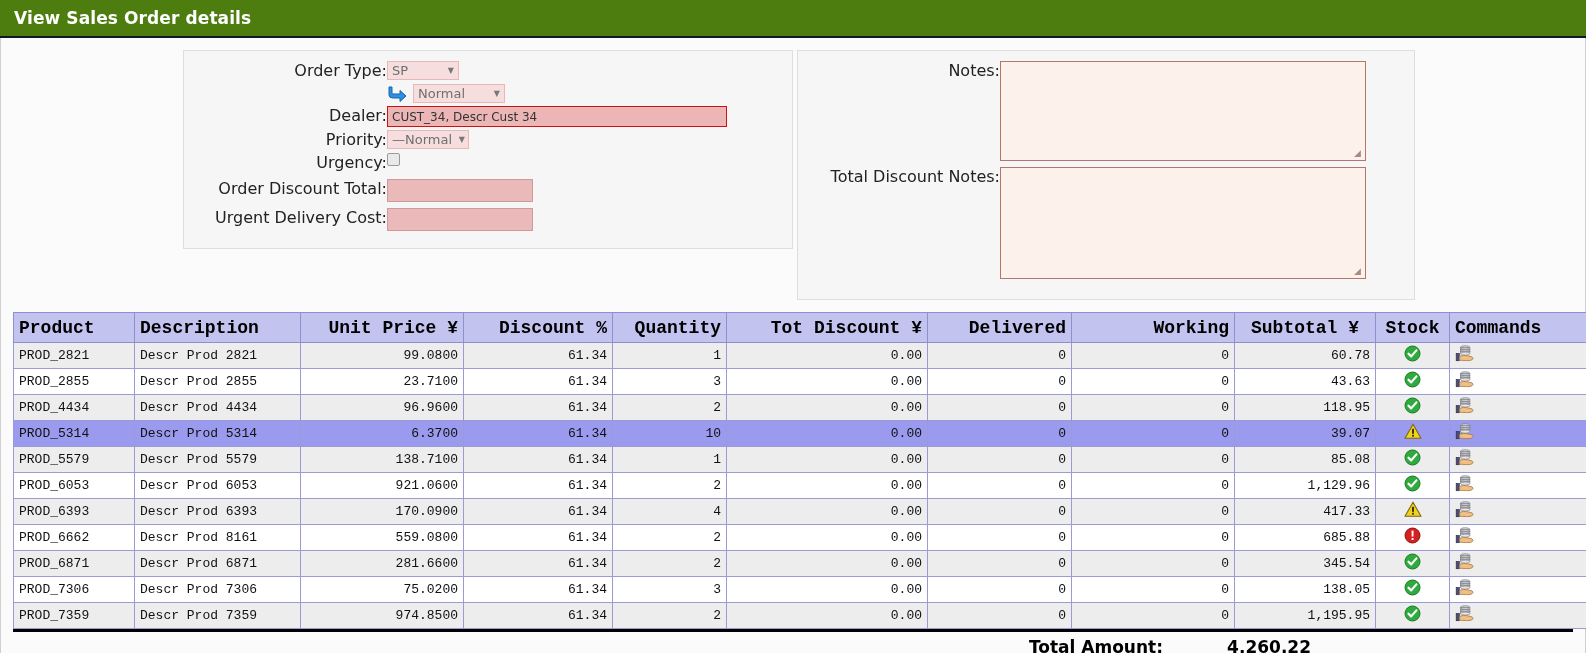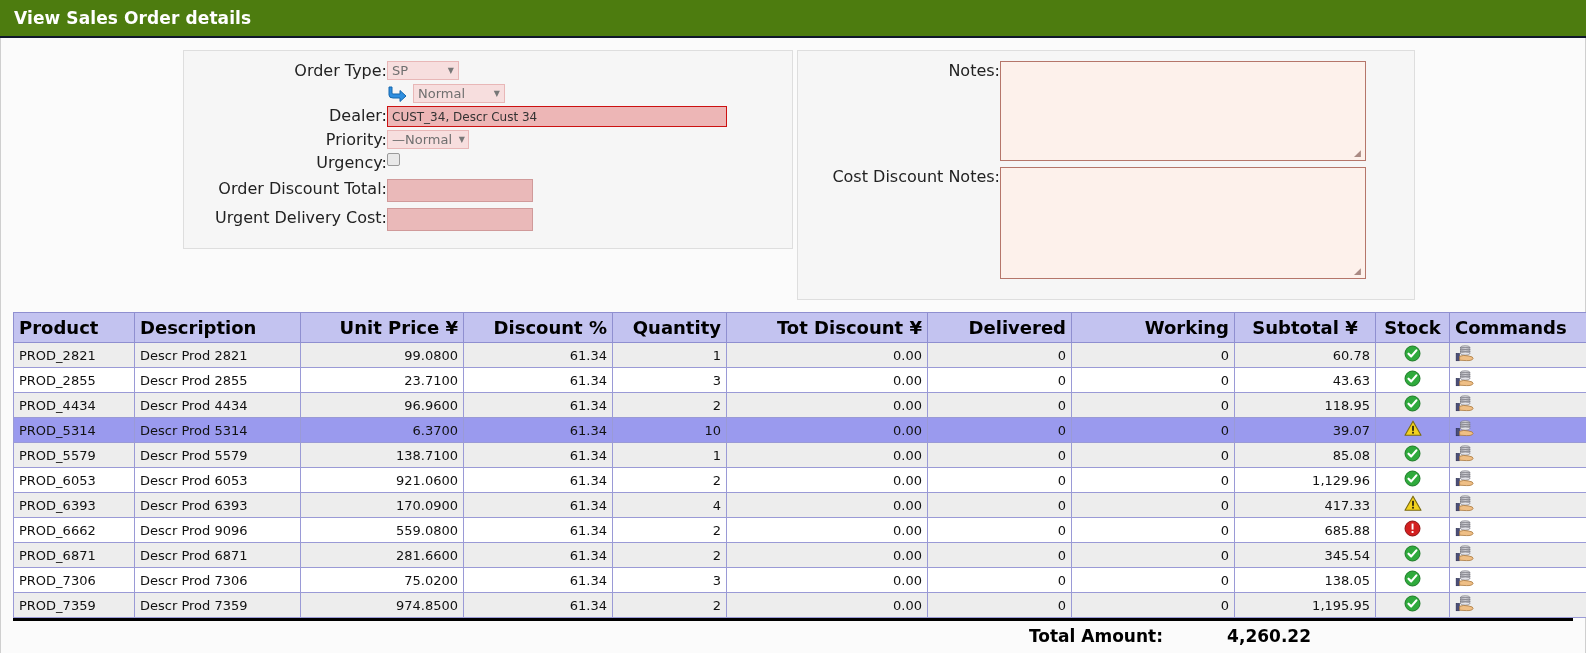--- a/index.html
+++ b/index.html
@@ -169,20 +169,21 @@
     line-height: 9px;
   }
 
   .frow-notes { margin-bottom: 6px; }
   .frow-notes .flabel { width: 196px; font-size: 16px; }
 
   
   .table-wrap {
     margin: 12px 12px 0 12px;
     border-bottom: 3px solid #000000;
+    font-family: Liberation Mono, monospace;
   }
   table.grid {
     border-collapse: collapse;
     width: 100%;
     font-size: 13px;
     table-layout: fixed;
   }
   table.grid th {
     background: #c3c3f0;
     border: 1px solid #8f8fd0;
@@ -331,21 +332,21 @@
         <div class="flabel">Notes:</div>
         <div class="fcontrol" style="align-items:flex-start;">
           <div class="notes-area">
             <span></span>
             <span class="resize-grip">◢</span>
           </div>
         </div>
       </div>
 
       <div class="frow frow-notes">
-        <div class="flabel two-line">Cost Discount Notes:</div>
+        <div class="flabel two-line">Total Discount Notes:</div>
         <div class="fcontrol" style="align-items:flex-start;">
           <div class="notes-area tall">
             <span></span>
             <span class="resize-grip">◢</span>
           </div>
         </div>
       </div>
 
     </div>
 
@@ -562,21 +563,21 @@
                     <ellipse cx="10.2" cy="6.5" rx="4.6" ry="1.6" fill="#e3e3e8"></ellipse>
                     <rect x="5.6" y="6.5" width="9.2" height="2.1" fill="#cfcfd6"></rect>
                     <ellipse cx="10.2" cy="8.6" rx="4.6" ry="1.6" fill="#e3e3e8"></ellipse>
                   </g>
                   <rect x="1.2" y="8.6" width="3.1" height="7.1" fill="#4a4e78" stroke="#2c2f52" stroke-width="0.7"></rect>
                   <path d="M4.6 11.3 Q8.5 9.8 13.2 10.9 Q18.6 11.6 18.1 13.6 Q17.2 15.8 11.4 15.6 L4.6 15.2 Z" fill="#efbf86" stroke="#a9773c" stroke-width="0.8" stroke-linejoin="round"></path>
                 </svg></span></td>
           </tr>
           <tr class="rowB">
             <td class="ta-l">PROD_6662</td>
-            <td class="ta-l">Descr Prod 9096</td>
+            <td class="ta-l">Descr Prod 8161</td>
             <td class="ta-r">559.0800</td>
             <td class="ta-r">61.34</td>
             <td class="ta-r">2</td>
             <td class="ta-r">0.00</td>
             <td class="ta-r">0</td>
             <td class="ta-r">0</td>
             <td class="ta-r">685.88</td>
             <td class="ta-c"><span class="status-icon"><svg width="17" height="17" viewBox="0 0 17 17">
                   <circle cx="8.5" cy="8.5" r="7.5" fill="#d32020" stroke="#8d1212" stroke-width="1"></circle>
                   <rect x="7.6" y="3.6" width="1.9" height="6" fill="#ffffff"></rect>

